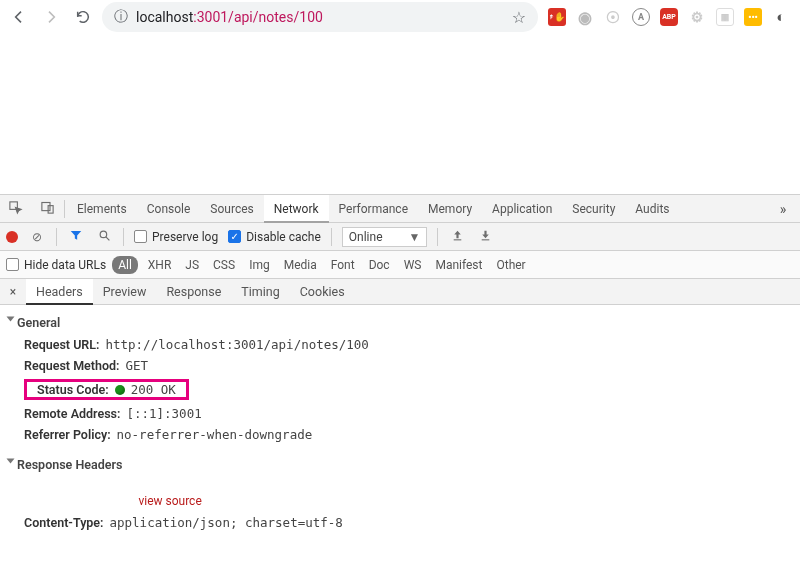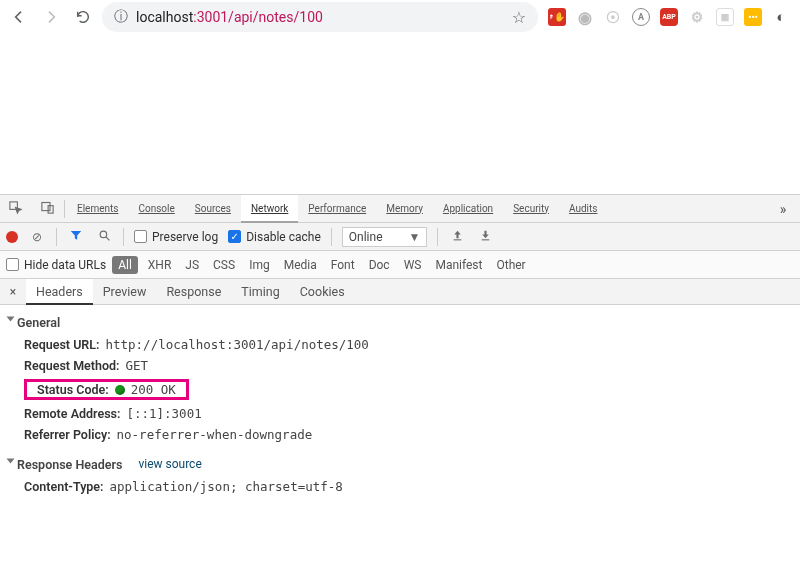--- a/index.html
+++ b/index.html
@@ -63,22 +63,21 @@
     background:#f3f3f3;
     padding-right:6px;
   }
   .dt-ctrl { width:30px; text-align:center; color:#6e6e6e;}
   .dt-tabs { display:flex; gap: 0; flex:1; }
   .dt-tab {
     padding: 0 10px;
     height:28px;
     line-height:28px;
     color:#555;
-    font-size:10px;
-    text-decoration:underline;
+    font-size:12px;
   }
   .dt-tab.active {
     color:#333;
     border-bottom:2px solid #a3a3a3;
     background:#fff;
   }
   .dt-overflow { width:22px; text-align:center; color:#555; font-size:14px;}
 
   
   .net-toolbar {
@@ -115,21 +114,21 @@
     gap:6px;
   }
   .filter-input {
     width:170px; height:18px;
     border:none; background:transparent;
     font-size:12px; color:#888;
   }
   .type-pill {
     font-size:12px; color:#555; padding:2px 4px;
   }
-  .type-pill.active { background:#787878; color:#fff; border-radius:3px; padding:2px 6px;}
+  .type-pill.active { background:#787878; color:#fff; border-radius:8px; padding:2px 6px;}
 
   
   .split { display:flex; height:264px;}
   .names-col {
     width:214px;
     border-right:1px solid #d0d0d0;
     background:#fafafa;
     display:flex; flex-direction:column;
   }
   .names-head {
@@ -162,21 +161,21 @@
   .section-hdr {
     display:flex; align-items:flex-start; gap:4px;
     color:#444; font-weight:600;
     padding:4px 0;
   }
   .section-hdr .tri {
     width:0;height:0; border-left:5px solid #777;
     border-top:4px solid transparent; border-bottom:4px solid transparent;
     transform:rotate(90deg);
   }
-  .viewsource { font-weight:400; color:#0c4a6e; margin-left:12px; font-size:12px;}
+  .viewsource { font-weight:400; color:#b91c1c; margin-left:12px; font-size:12px;margin-top:37px;}
   .kv { padding:3px 0 3px 16px; display:flex; gap:6px; align-items:center;}
   .kv .k { font-weight:600; color:#333;}
   .kv .v { color:#444;}
   .status-dot { width:10px; height:10px; border-radius:50%; background:#1a8f1a; display:inline-block; box-shadow:inset -2px -2px 2px rgba(0,0,0,.2);}
   .pink-box { border:3px solid #e6007e; padding:0 10px; display:inline-flex; gap:6px; align-items:center;}
   .names-spacer { flex:1; background:#fff;}
   .names-foot { height:10px; border-top:1px solid #d0d0d0; background:#f3f3f3;}
 </style>
 </head>
 <body>

